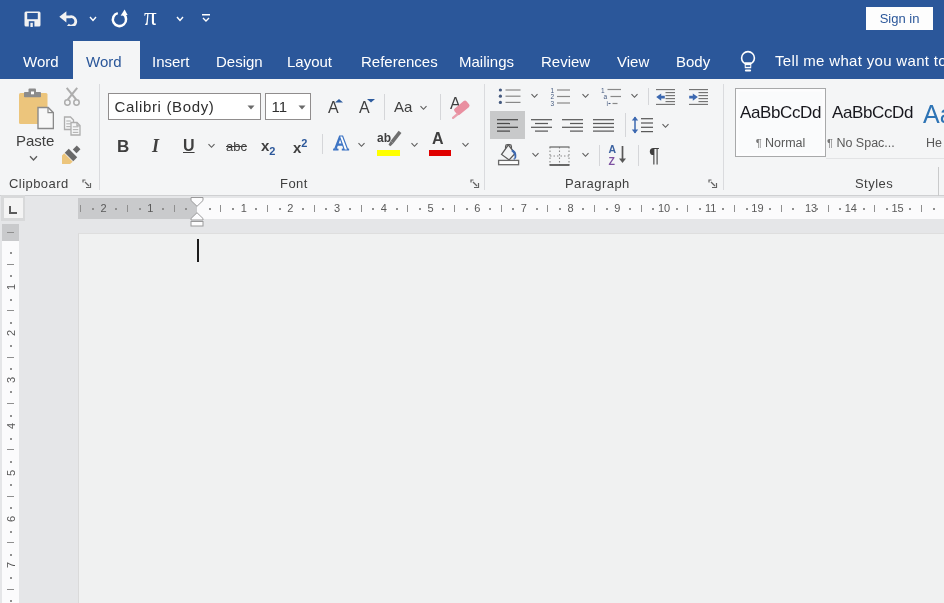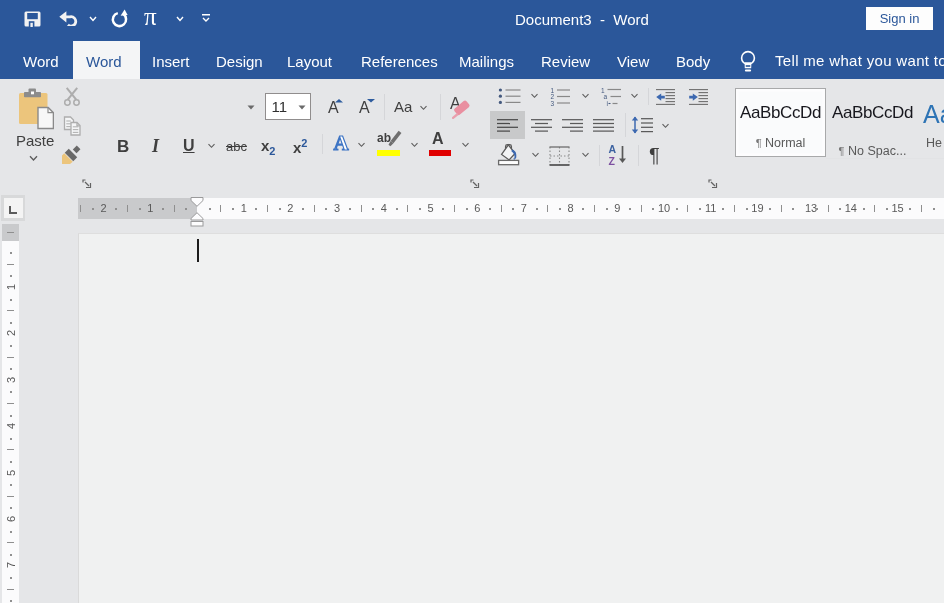--- a/index.html
+++ b/index.html
@@ -50,21 +50,20 @@
 .vdot { position:absolute; left:8px; width:2px; height:2px; background:#909090; }
 #cursor { position:absolute; top:239px; left:197px; width:1.5px; height:23px; background:#1c1c1c; }
 </style>
 </head>
 <body>
 <div id="app">
 
   <div id="titlebar"></div>
   <div id="tabrow"></div>
   <div id="hometab"></div>
-  <div id="titletxt">Document3&nbsp;&nbsp;-&nbsp;&nbsp;Word</div>
   <div id="signin">Sign in</div>
 
   <svg class="abs" style="top:11px;left:24px" width="17" height="16" viewBox="0 0 17 16">
     <rect x="0.5" y="0.5" width="16" height="15" rx="1.5" fill="#f2f2f2"></rect>
     <rect x="3.2" y="2" width="10.6" height="6.2" fill="#2b579a"></rect>
     <rect x="4.8" y="10.2" width="5.6" height="5.8" fill="#2b579a"></rect>
     <rect x="6.4" y="11.8" width="2.4" height="4.2" fill="#f2f2f2"></rect>
   </svg>
   <svg class="abs" style="top:11px;left:59px" width="19" height="15" viewBox="0 0 19 15">
     <path d="M6.5 5.8 H11 A4.7 4.7 0 1 1 8.9 13.9" fill="none" stroke="#f2f2f2" stroke-width="2.8"></path>
@@ -97,20 +96,30 @@
   <div class="tabtxt" style="left:617px">View</div>
   <div class="tabtxt" style="left:676px">Body</div>
   <svg class="abs" style="top:50px;left:739px" width="18" height="23" viewBox="0 0 18 23">
     <circle cx="9" cy="8" r="6.4" fill="none" stroke="#fff" stroke-width="1.6"></circle>
     <path d="M5.6 12.2 L5.8 18.2 H12.2 L12.4 12.2 Z" fill="#fff"></path>
     <rect x="6.7" y="15.2" width="4.6" height="1.6" fill="#2b579a"></rect>
     <rect x="5.9" y="19.6" width="6.2" height="1.9" rx="0.95" fill="#fff"></rect>
   </svg>
   <div id="tellme" style="letter-spacing:0.32px">Tell me what you want to do</div>
 
+  <div id="ribbon">
+    <div class="gsep" style="left:99px"></div>
+    <div class="gsep" style="left:484px"></div>
+    <div class="gsep" style="left:723px"></div>
+    <div class="abs" style="top:88px;left:938px;width:1px;height:70px;background:#c9cacb"></div>
+    <div class="glabel" style="left:9px">Clipboard</div>
+    <div class="glabel" style="left:280px">Font</div>
+    <div class="glabel" style="left:565px">Paragraph</div>
+    <div class="glabel" style="left:855px">Styles</div>
+  </div>
 
   <svg class="abs" style="top:87px;left:18px" width="36" height="43" viewBox="0 0 36 43">
     <rect x="1" y="6" width="28.5" height="31" rx="1.5" fill="#ecc57c"></rect>
     <rect x="10.5" y="1.5" width="7.5" height="5" rx="1" fill="#8c8c8c"></rect>
     <rect x="6" y="5" width="17" height="5.2" rx="0.8" fill="#8c8c8c"></rect>
     <rect x="13" y="4.5" width="3" height="2.8" fill="#ffffff"></rect>
     <path d="M20 20.5 h10.2 l5.2 5.2 v15.8 h-15.4 z" fill="#f7f7f7" stroke="#8a8a8a" stroke-width="1.4"></path>
     <path d="M30 20.7 v5 h5.2" fill="none" stroke="#8a8a8a" stroke-width="1.2"></path>
   </svg>
   <div class="rtxt" style="top:132px;left:16px;font-size:15px">Paste</div>
@@ -150,20 +159,23 @@
       <rect x="-6" y="-2.5" width="12" height="5.6" fill="#696969"></rect>
       <rect x="-2.6" y="-10.5" width="5.2" height="5.6" fill="#696969"></rect>
     </g>
   </svg>
   <svg class="launcher" style="top:179px;left:82px" viewBox="0 0 11 11">
     <path d="M1 3.5 V1 H3.5" fill="none" stroke="#636363" stroke-width="1.2"></path>
     <path d="M3 3 L7 7" stroke="#636363" stroke-width="1.2"></path>
     <path d="M8.5 4 V8.5 H4" fill="none" stroke="#636363" stroke-width="1.2"></path>
   </svg>
 
+  <div class="combo" style="left:108px;width:153px">
+      <span class="ct" style="font-size:15px;letter-spacing:0.65px;top:4px">Calibri (Body)</span>
+    </div>
   <svg class="carr abs" style="top:105px;left:247px" width="8" height="5" viewBox="0 0 8 5">
       <path d="M0.5 0.5 L4 4.5 L7.5 0.5" fill="#6a6a6a"></path>
     </svg>
   <div class="combo" style="left:265px;width:46px">
       <span class="ct" style="font-size:15px;top:4px">11</span>
     </div>
   <svg class="carr abs" style="top:105px;left:298px" width="8" height="5" viewBox="0 0 8 5">
       <path d="M0.5 0.5 L4 4.5 L7.5 0.5" fill="#6a6a6a"></path>
     </svg>
 
@@ -383,21 +395,21 @@
   <svg class="launcher" style="top:179px;left:708px" viewBox="0 0 11 11">
     <path d="M1 3.5 V1 H3.5" fill="none" stroke="#636363" stroke-width="1.2"></path>
     <path d="M3 3 L7 7" stroke="#636363" stroke-width="1.2"></path>
     <path d="M8.5 4 V8.5 H4" fill="none" stroke="#636363" stroke-width="1.2"></path>
   </svg>
 
   <div class="abs" style="top:88px;left:735px;width:91px;height:69px;background:#fafbfc;border:1px solid #a8a9aa;box-shadow:inset 0 0 0 2.5px #fdfdfe"></div>
   <div class="abs" style="top:103px;left:735px;width:91px;text-align:center;font-size:17px;letter-spacing:-0.4px;color:#17171d">AaBbCcDd</div>
   <div class="abs" style="top:136px;left:735px;width:91px;text-align:center;font-size:12.5px;color:#595959"><span style="font-size:11px;color:#777">¶</span> Normal</div>
   <div class="abs" style="top:103px;left:827px;width:91px;text-align:center;font-size:17px;letter-spacing:-0.4px;color:#17171d">AaBbCcDd</div>
-  <div class="abs" style="top:144px;left:827px;width:91px;text-align:center;font-size:12.5px;color:#595959;white-space:nowrap"><span style="font-size:11px;color:#777">¶</span> No Spac...</div>
+  <div class="abs" style="top:136px;left:827px;width:91px;font-size:12.5px;color:#595959;white-space:nowrap"><span style="font-size:11px;color:#777">¶</span> No Spac...</div>
   <div class="abs" style="top:100px;left:923px;font-size:25px;color:#2e74b5">Aa</div>
   <div class="abs" style="top:136px;left:926px;font-size:12.5px;color:#595959">He</div>
   <div class="abs" style="top:158px;left:826px;width:118px;height:1px;background:#e2e3e5"></div>
 
   <div id="rulerzone">
     <div id="tabsel">
         <div style="position:absolute;left:2.5px;top:3px;width:19px;height:20px;background:#f4f4f4"></div>
         <div style="position:absolute;left:8px;top:11px;width:8px;height:8px;border-left:2.8px solid #5c5c5c;border-bottom:2.8px solid #5c5c5c"></div>
       </div>
     <div id="hruler">

